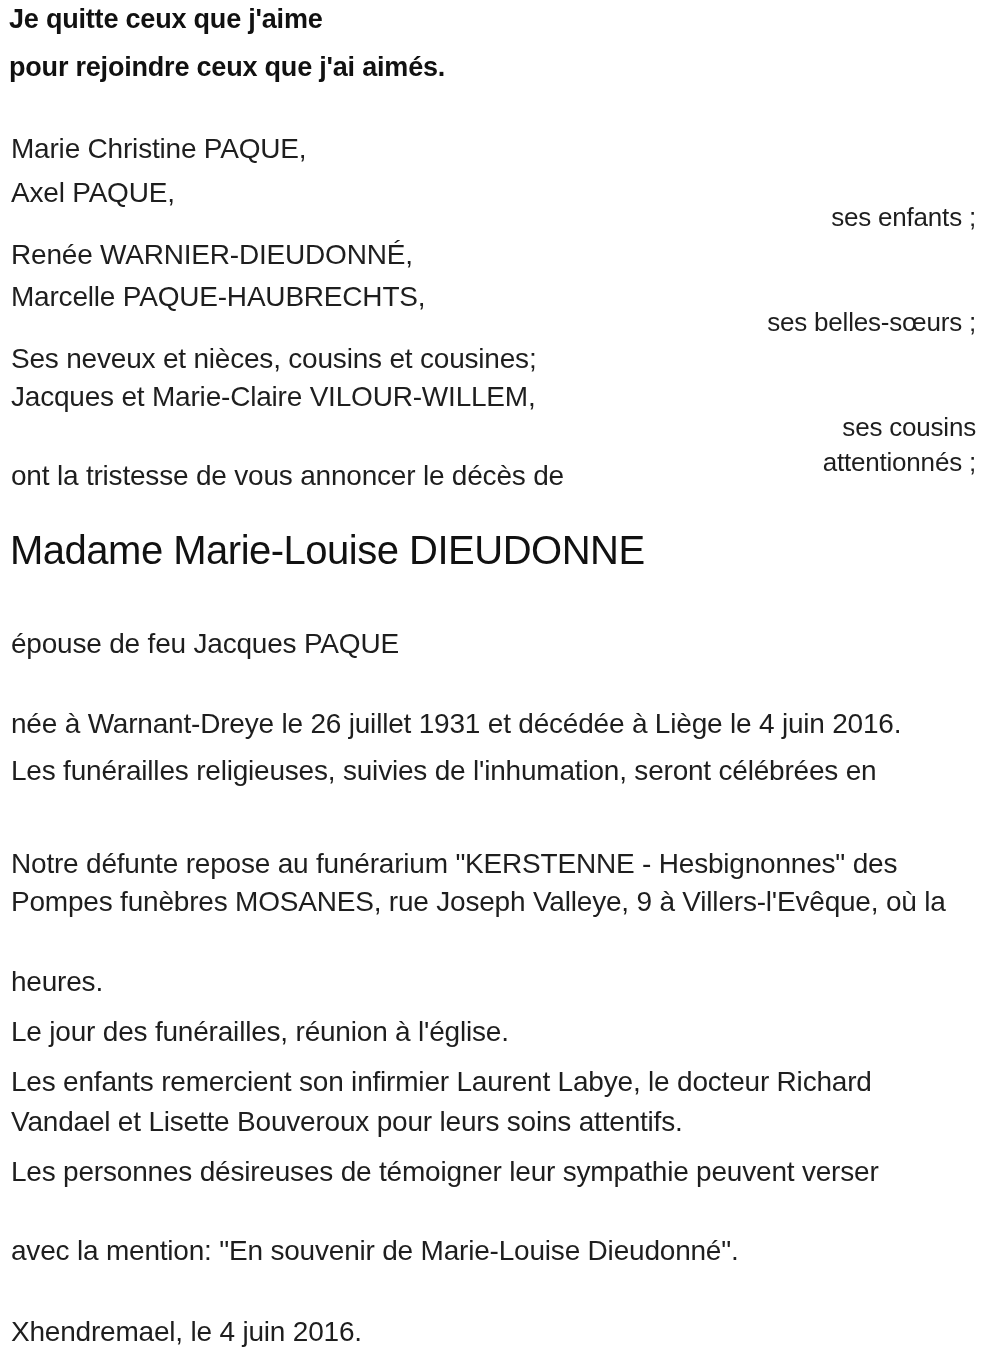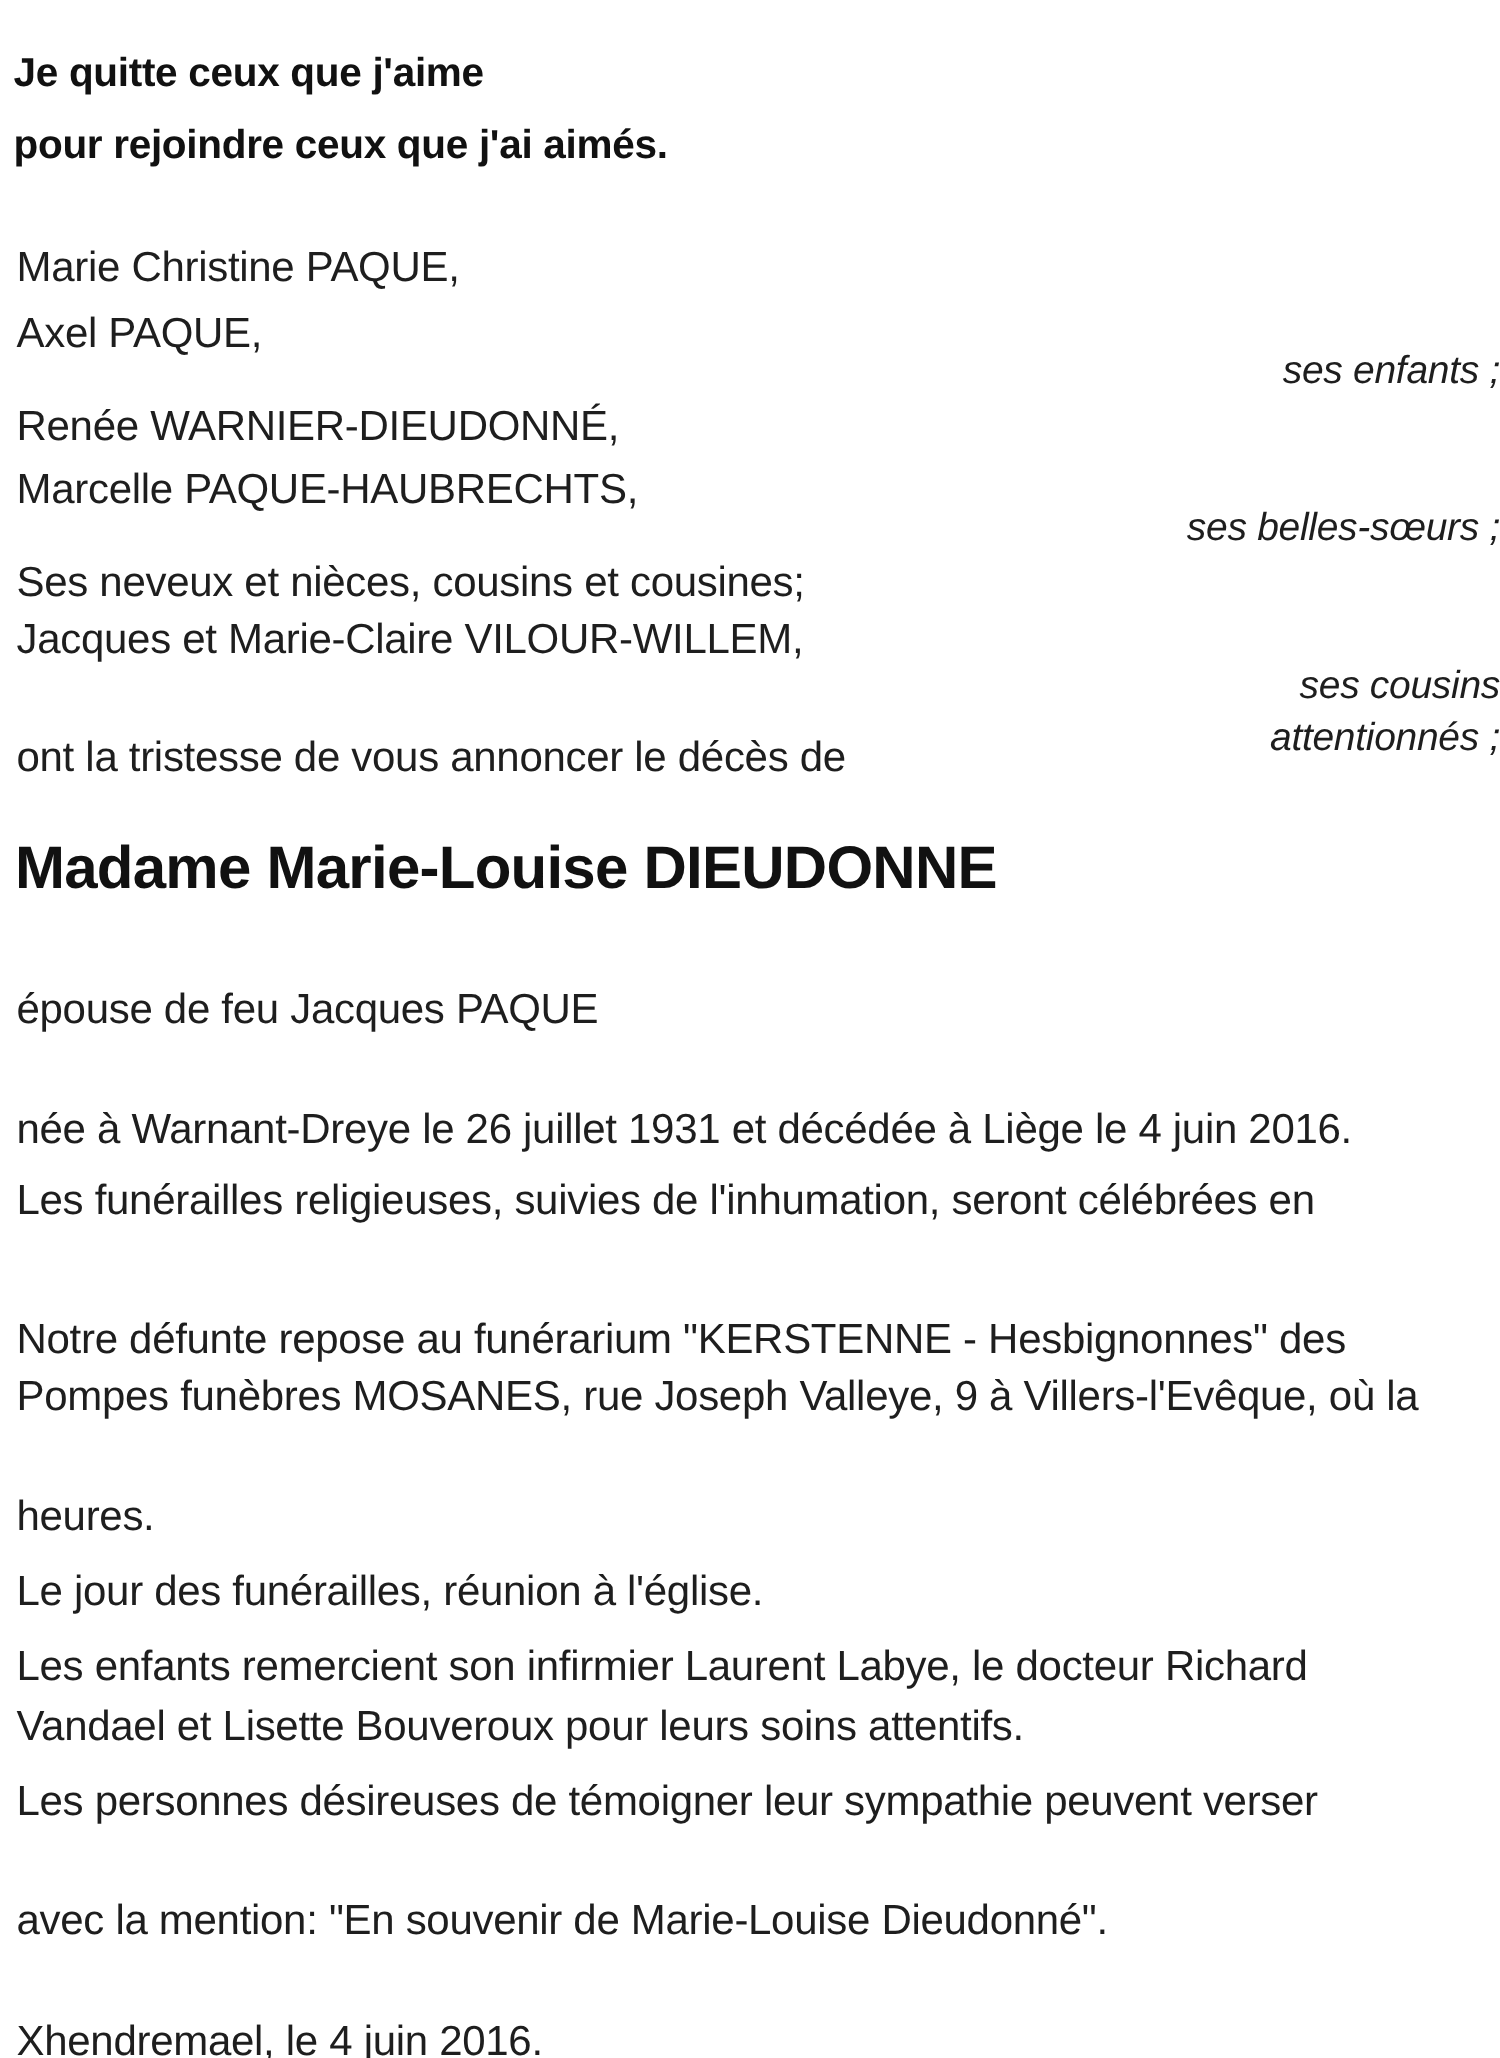--- a/index.html
+++ b/index.html
@@ -16,38 +16,36 @@
     font-family: "Liberation Sans", sans-serif;
   }
   .ln {
     position: absolute;
     left: 11px;
     white-space: nowrap;
     font-size: 28px;
     line-height: 30px;
     letter-spacing: -0.2px;
     color: #1e1e1e;
-    margin-top: 29px;
   }
   .ep {
     left: 9px;
     font-weight: 700;
     font-size: 27px;
     color: #111111;
   }
   .right {
     left: auto;
-    right: 0;
-    font-style: italic;
+    right: 24px;
     font-size: 26px;
     text-align: center;
   }
   .title {
     left: 10px;
-    font-weight: 700;
+    font-weight: 400;
     font-size: 40px;
     letter-spacing: -0.5px;
     color: #111111;
   }
 </style>
 </head>
 <body>
 
 <div class="page">
 

